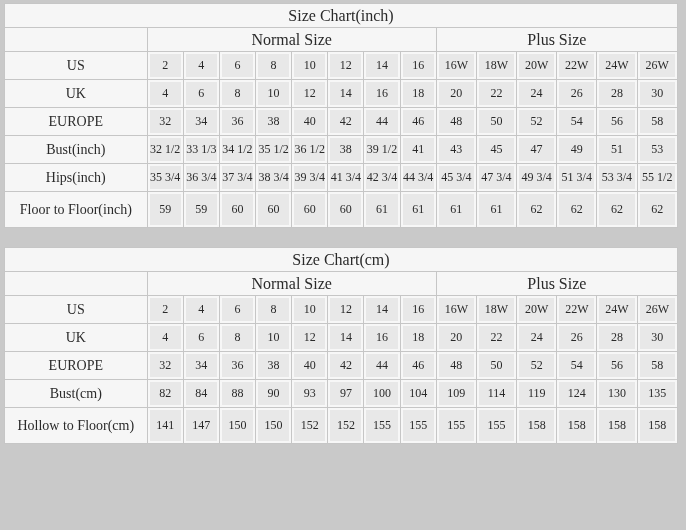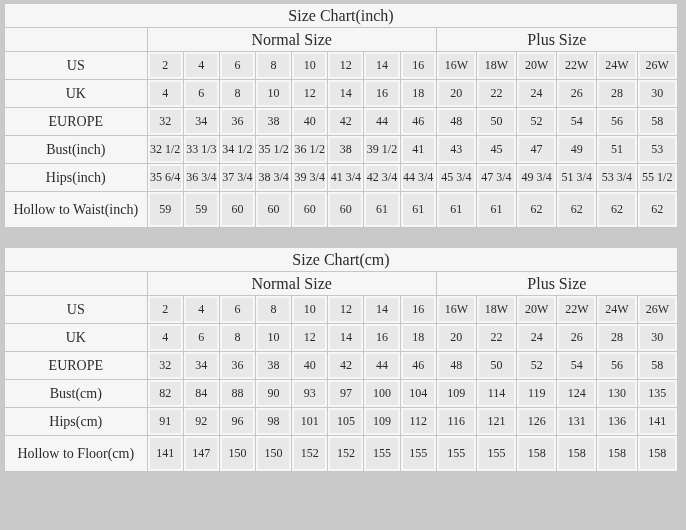--- a/index.html
+++ b/index.html
@@ -148,37 +148,37 @@
           <td class="data-cell">41</td>
           <td class="data-cell">43</td>
           <td class="data-cell">45</td>
           <td class="data-cell">47</td>
           <td class="data-cell">49</td>
           <td class="data-cell">51</td>
           <td class="data-cell">53</td>
         </tr>
         <tr class="data-row">
           <td class="label-cell">Hips(inch)</td>
-          <td class="data-cell">35 6/4</td>
+          <td class="data-cell">35 3/4</td>
           <td class="data-cell">36 3/4</td>
           <td class="data-cell">37 3/4</td>
           <td class="data-cell">38 3/4</td>
           <td class="data-cell">39 3/4</td>
           <td class="data-cell">41 3/4</td>
           <td class="data-cell">42 3/4</td>
           <td class="data-cell">44 3/4</td>
           <td class="data-cell">45 3/4</td>
           <td class="data-cell">47 3/4</td>
           <td class="data-cell">49 3/4</td>
           <td class="data-cell">51 3/4</td>
           <td class="data-cell">53 3/4</td>
           <td class="data-cell">55 1/2</td>
         </tr>
         <tr class="data-row tall">
-          <td class="label-cell">Hollow to Waist(inch)</td>
+          <td class="label-cell">Floor to Floor(inch)</td>
           <td class="data-cell">59</td>
           <td class="data-cell">59</td>
           <td class="data-cell">60</td>
           <td class="data-cell">60</td>
           <td class="data-cell">60</td>
           <td class="data-cell">60</td>
           <td class="data-cell">61</td>
           <td class="data-cell">61</td>
           <td class="data-cell">61</td>
           <td class="data-cell">61</td>
@@ -276,37 +276,20 @@
           <td class="data-cell">93</td>
           <td class="data-cell">97</td>
           <td class="data-cell">100</td>
           <td class="data-cell">104</td>
           <td class="data-cell">109</td>
           <td class="data-cell">114</td>
           <td class="data-cell">119</td>
           <td class="data-cell">124</td>
           <td class="data-cell">130</td>
           <td class="data-cell">135</td>
-        </tr>
-        <tr class="data-row">
-          <td class="label-cell">Hips(cm)</td>
-          <td class="data-cell">91</td>
-          <td class="data-cell">92</td>
-          <td class="data-cell">96</td>
-          <td class="data-cell">98</td>
-          <td class="data-cell">101</td>
-          <td class="data-cell">105</td>
-          <td class="data-cell">109</td>
-          <td class="data-cell">112</td>
-          <td class="data-cell">116</td>
-          <td class="data-cell">121</td>
-          <td class="data-cell">126</td>
-          <td class="data-cell">131</td>
-          <td class="data-cell">136</td>
-          <td class="data-cell">141</td>
         </tr>
         <tr class="data-row tall">
           <td class="label-cell">Hollow to Floor(cm)</td>
           <td class="data-cell">141</td>
           <td class="data-cell">147</td>
           <td class="data-cell">150</td>
           <td class="data-cell">150</td>
           <td class="data-cell">152</td>
           <td class="data-cell">152</td>
           <td class="data-cell">155</td>

